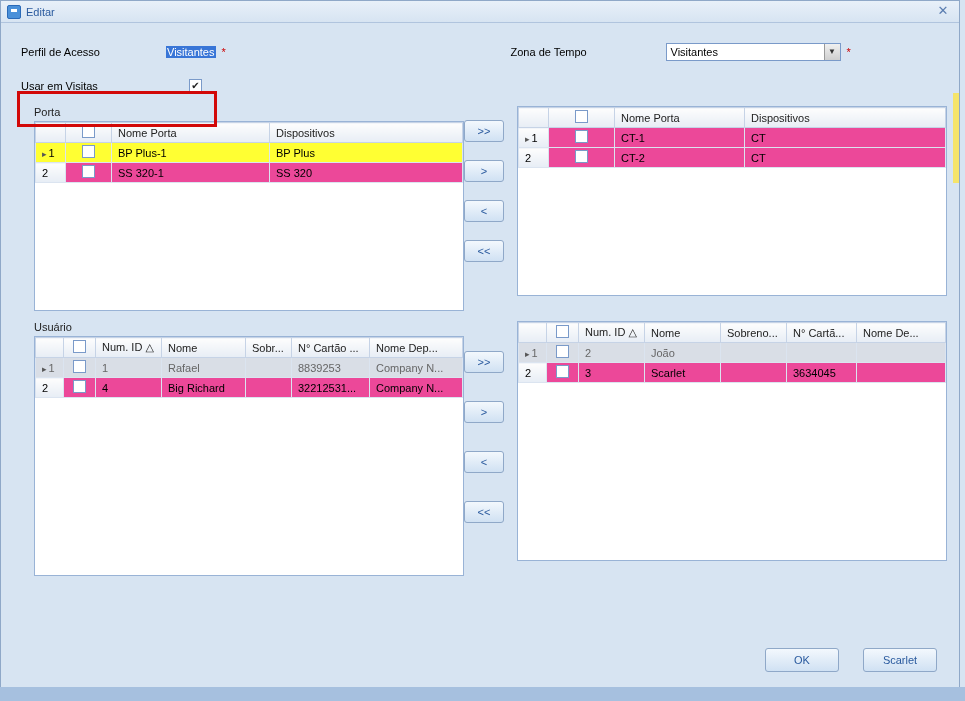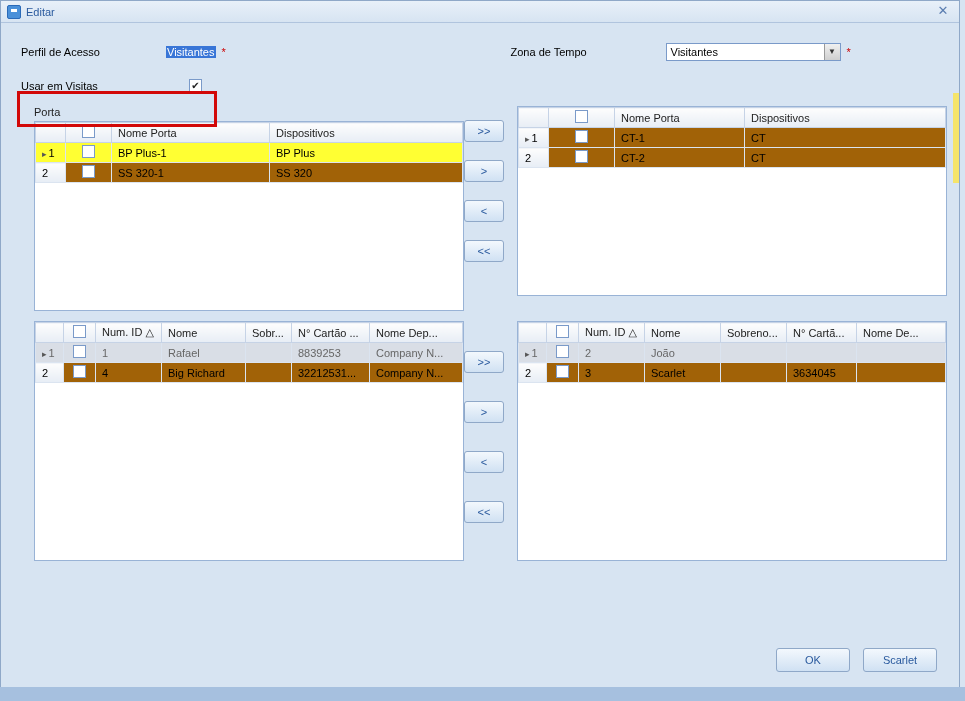--- a/index.html
+++ b/index.html
@@ -147,21 +147,21 @@
     font-weight:normal;
     text-align:left;
     padding:0 6px;
     color:#222;
     overflow:hidden; white-space:nowrap;
   }
   table.grid td {
     border:1px solid #dbe4f0;
     height:20px;
     padding:0 6px;
-    background:#a16207;
+    background:#ec4899;
     overflow:hidden; white-space:nowrap;
   }
   table.grid tr.sel-yellow td { background:#ffff33; }
   table.grid tr.sel-gray td   { background:#d9dee6; color:#666;}
   table.grid td.rowhdr, table.grid th.rowhdr {
     background: linear-gradient(#fdfdfd,#e7edf5);
     width:30px;
     text-align:left;
   }
   table.grid td.chkcell, table.grid th.chkcell {
@@ -176,21 +176,21 @@
   .half { width:460px;padding-left:13px; }
   .half.right-half { margin-left:auto; }
   .row-container { display:flex; gap:0; justify-content:space-between; }
   .lower-row { margin-top:10px; }
   .panel.users { height:240px; }
   .footer {
     position:absolute;
     right:22px;
     bottom:18px;
     display:flex;
-    gap:13px;
+    gap:24px;
   }
   .btn {
     width:74px; height:24px;
     border:1px solid #8fa8c8;
     border-radius:3px;
     background: linear-gradient(#f3f8fd,#d0e1f3);
     color:#2a5a9e;
     cursor:pointer;
     display:flex; align-items:center; justify-content:center;
   }
@@ -315,20 +315,21 @@
               <td>CT</td>
             </tr>
           </tbody>
             </table>
         </div>
       </div>
     </div>
 
     <div class="row-container lower-row">
       <div class="half">
+        <div class="section-label">Usuário</div>
         <div class="panel left users">
           <table class="grid">
             <colgroup>
                 <col style="width:28px">
                 <col style="width:32px">
                 <col style="width:66px">
                 <col style="width:84px">
                 <col style="width:46px">
                 <col style="width:78px">
                 <col>

